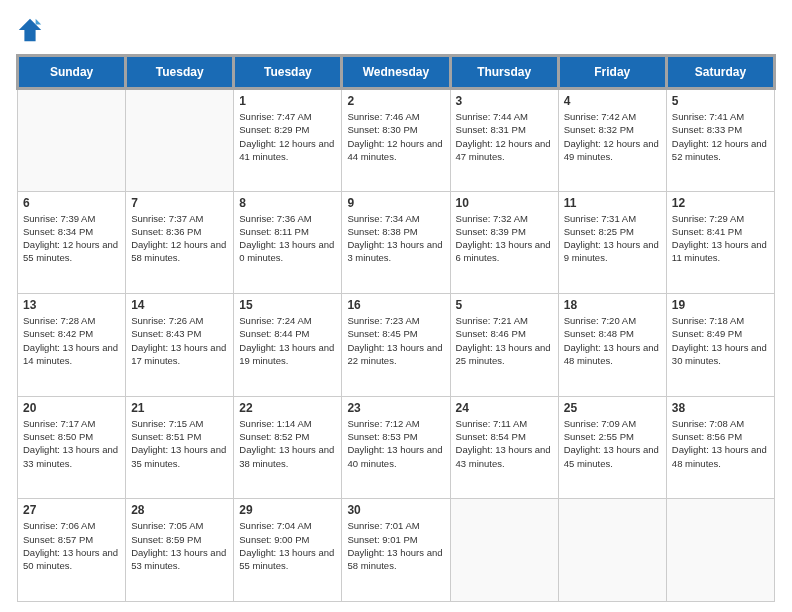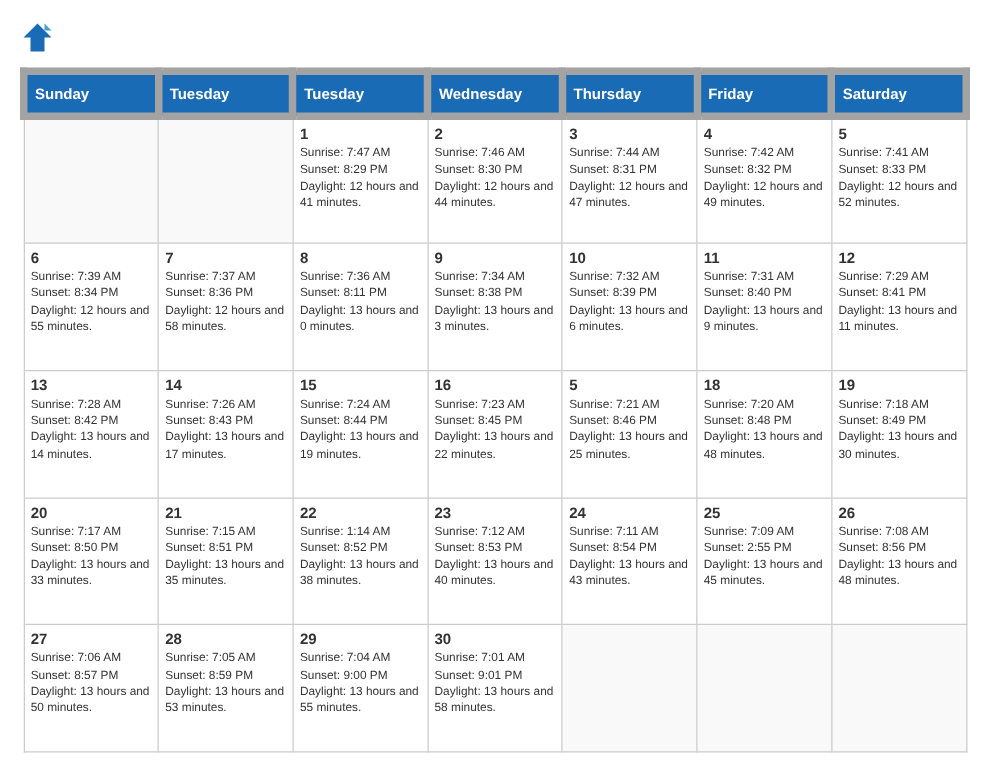--- a/index.html
+++ b/index.html
@@ -58,24 +58,24 @@
     .calendar {
       flex: 1;
       border: 1px solid #ccc;
       border-collapse: collapse;
       width: 100%;
       table-layout: fixed;
     }
     .calendar th {
       background: #1a6bb5;
       color: #fff;
-      text-align: left;
+      text-align: center;
       padding: 8px 6px;
       font-size: 12px;
-      border: 6px solid #a3a3a3;
+      border: 3px solid #a3a3a3;
     }
     .calendar td {
       border: 1px solid #ccc;
       vertical-align: top;
       padding: 4px 5px;
       font-size: 10px;
       color: #333;
       height: 88px;
     }
     .day-num {
@@ -209,21 +209,21 @@
           <div class="day-info">
             <div>Sunrise: 7:32 AM</div>
             <div>Sunset: 8:39 PM</div>
             <div>Daylight: 13 hours and 6 minutes.</div>
           </div>
         </td>
           <td>
           <span class="day-num">11</span>
           <div class="day-info">
             <div>Sunrise: 7:31 AM</div>
-            <div>Sunset: 8:40 PM</div>
+            <div>Sunset: 8:25 PM</div>
             <div>Daylight: 13 hours and 9 minutes.</div>
           </div>
         </td>
           <td>
           <span class="day-num">12</span>
           <div class="day-info">
             <div>Sunrise: 7:29 AM</div>
             <div>Sunset: 8:41 PM</div>
             <div>Daylight: 13 hours and 11 minutes.</div>
           </div>
@@ -330,21 +330,21 @@
         </td>
           <td>
           <span class="day-num">25</span>
           <div class="day-info">
             <div>Sunrise: 7:09 AM</div>
             <div>Sunset: 2:55 PM</div>
             <div>Daylight: 13 hours and 45 minutes.</div>
           </div>
         </td>
           <td>
-          <span class="day-num">26</span>
+          <span class="day-num">38</span>
           <div class="day-info">
             <div>Sunrise: 7:08 AM</div>
             <div>Sunset: 8:56 PM</div>
             <div>Daylight: 13 hours and 48 minutes.</div>
           </div>
         </td>
         </tr>
         <tr>
           <td>
           <span class="day-num">27</span>

